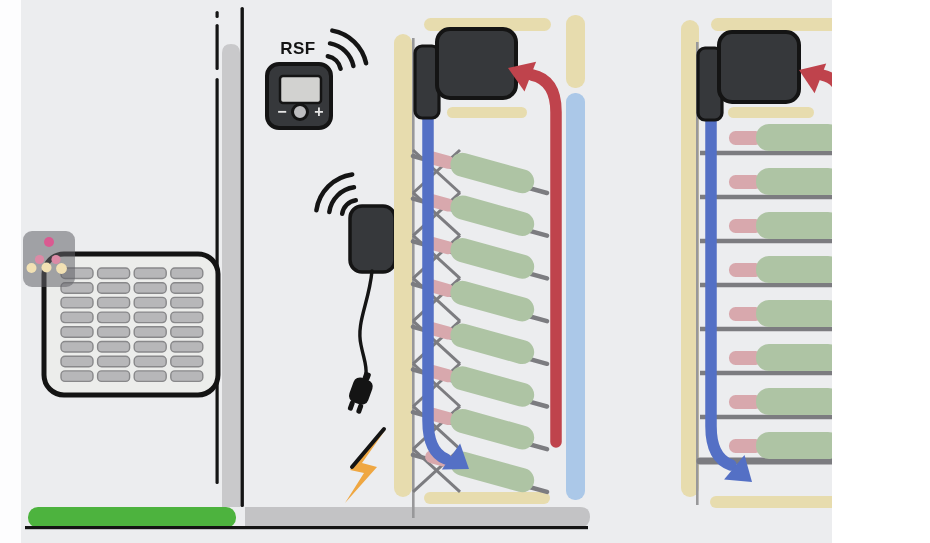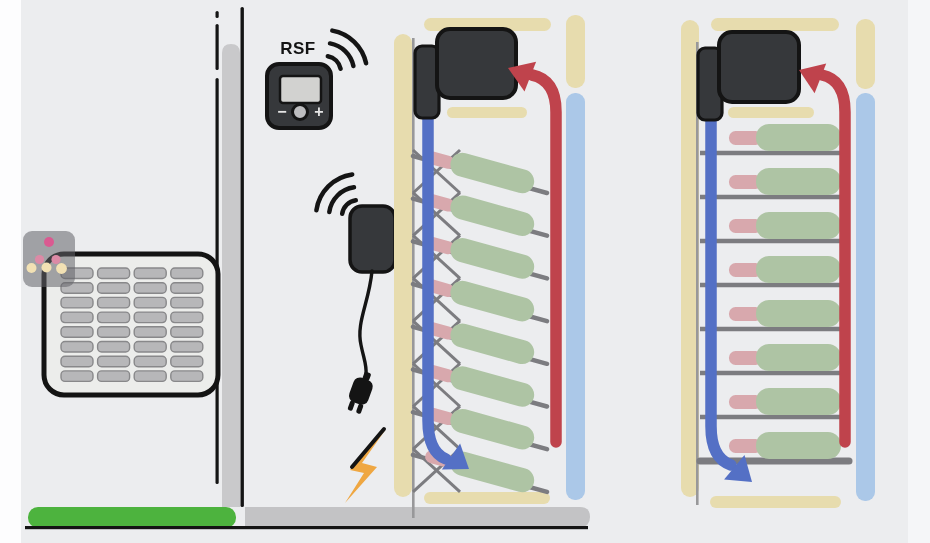--- a/index.html
+++ b/index.html
@@ -1,17 +1,17 @@
 <!DOCTYPE html>
 <html><head>
 <meta charset="utf-8">
 <style>
   html,body{margin:0;padding:0;background:#ffffff;}
-  .scene{position:relative;width:930px;height:543px;overflow:hidden;
-         font-family:"Liberation Sans", sans-serif;}
+  .scene{position:relative;width:808px;height:543px;overflow:hidden;
+         font-family:"Liberation Sans", sans-serif;padding-left:24px;}
   svg{position:absolute;left:0;top:0;}
   text{font-family:"Liberation Sans", sans-serif;}
 </style>
 </head>
 <body>
 
 <div class="scene">
 <svg width="930" height="543" viewBox="0 0 930 543">
 
   <rect x="0" y="0" width="930" height="543" fill="#ecedef"></rect>

